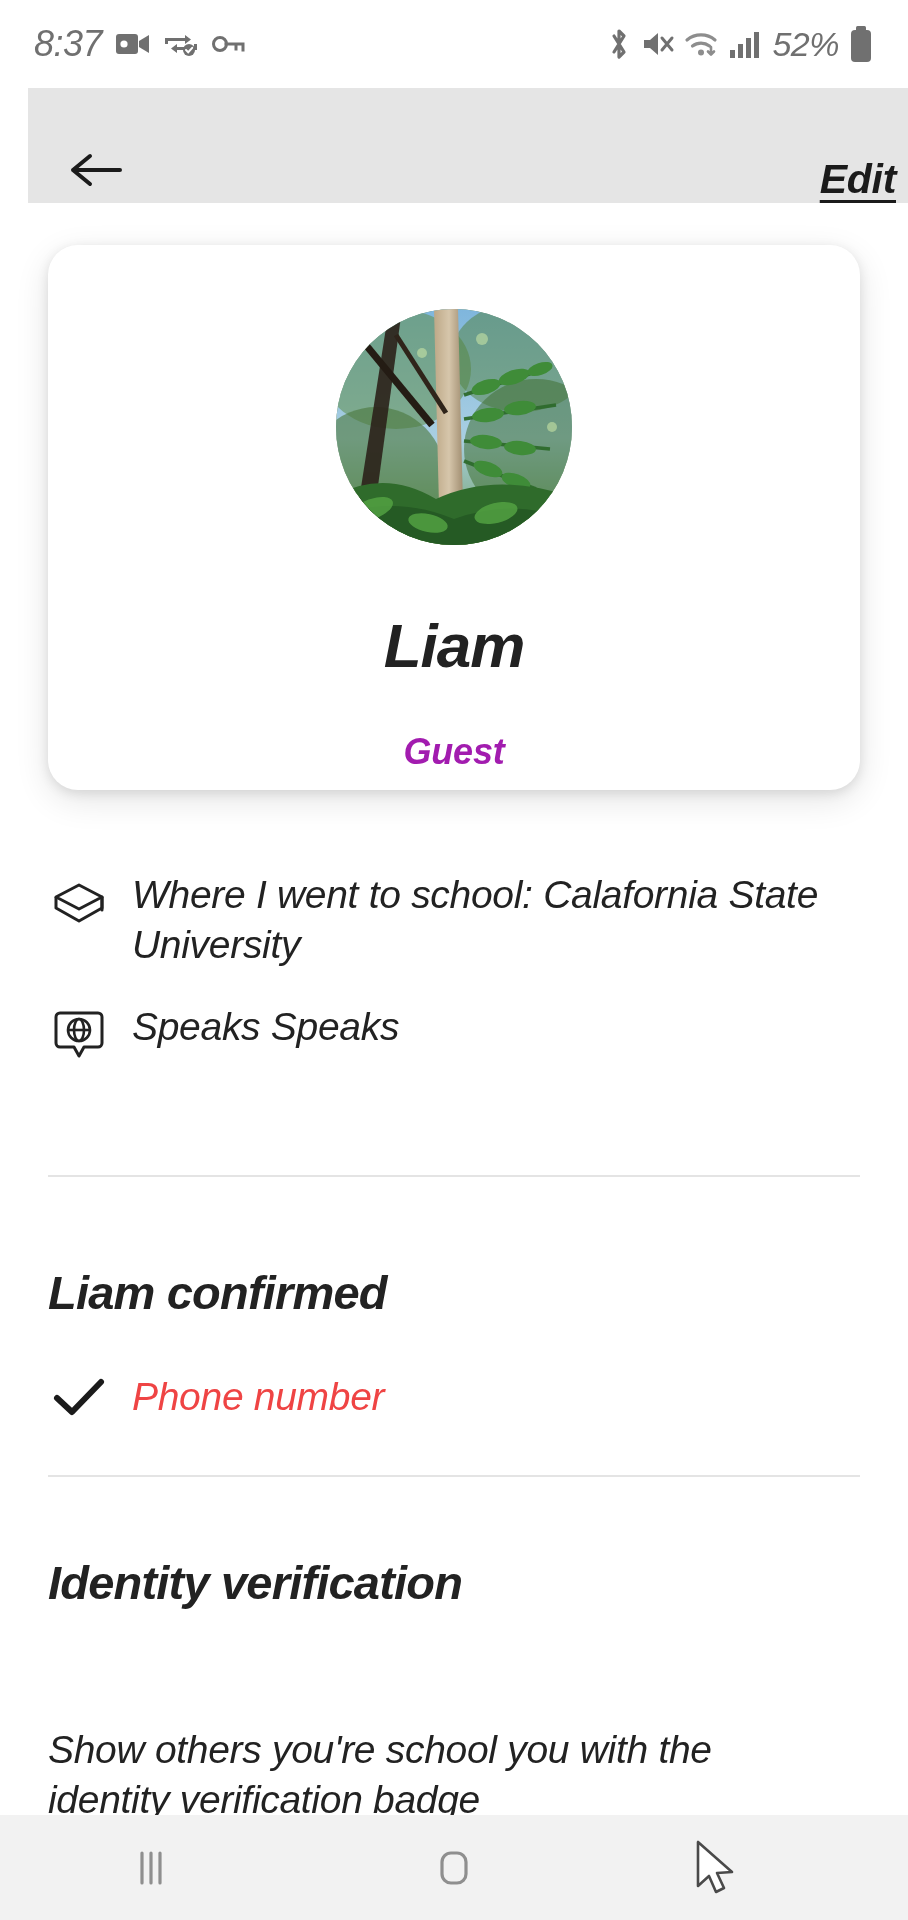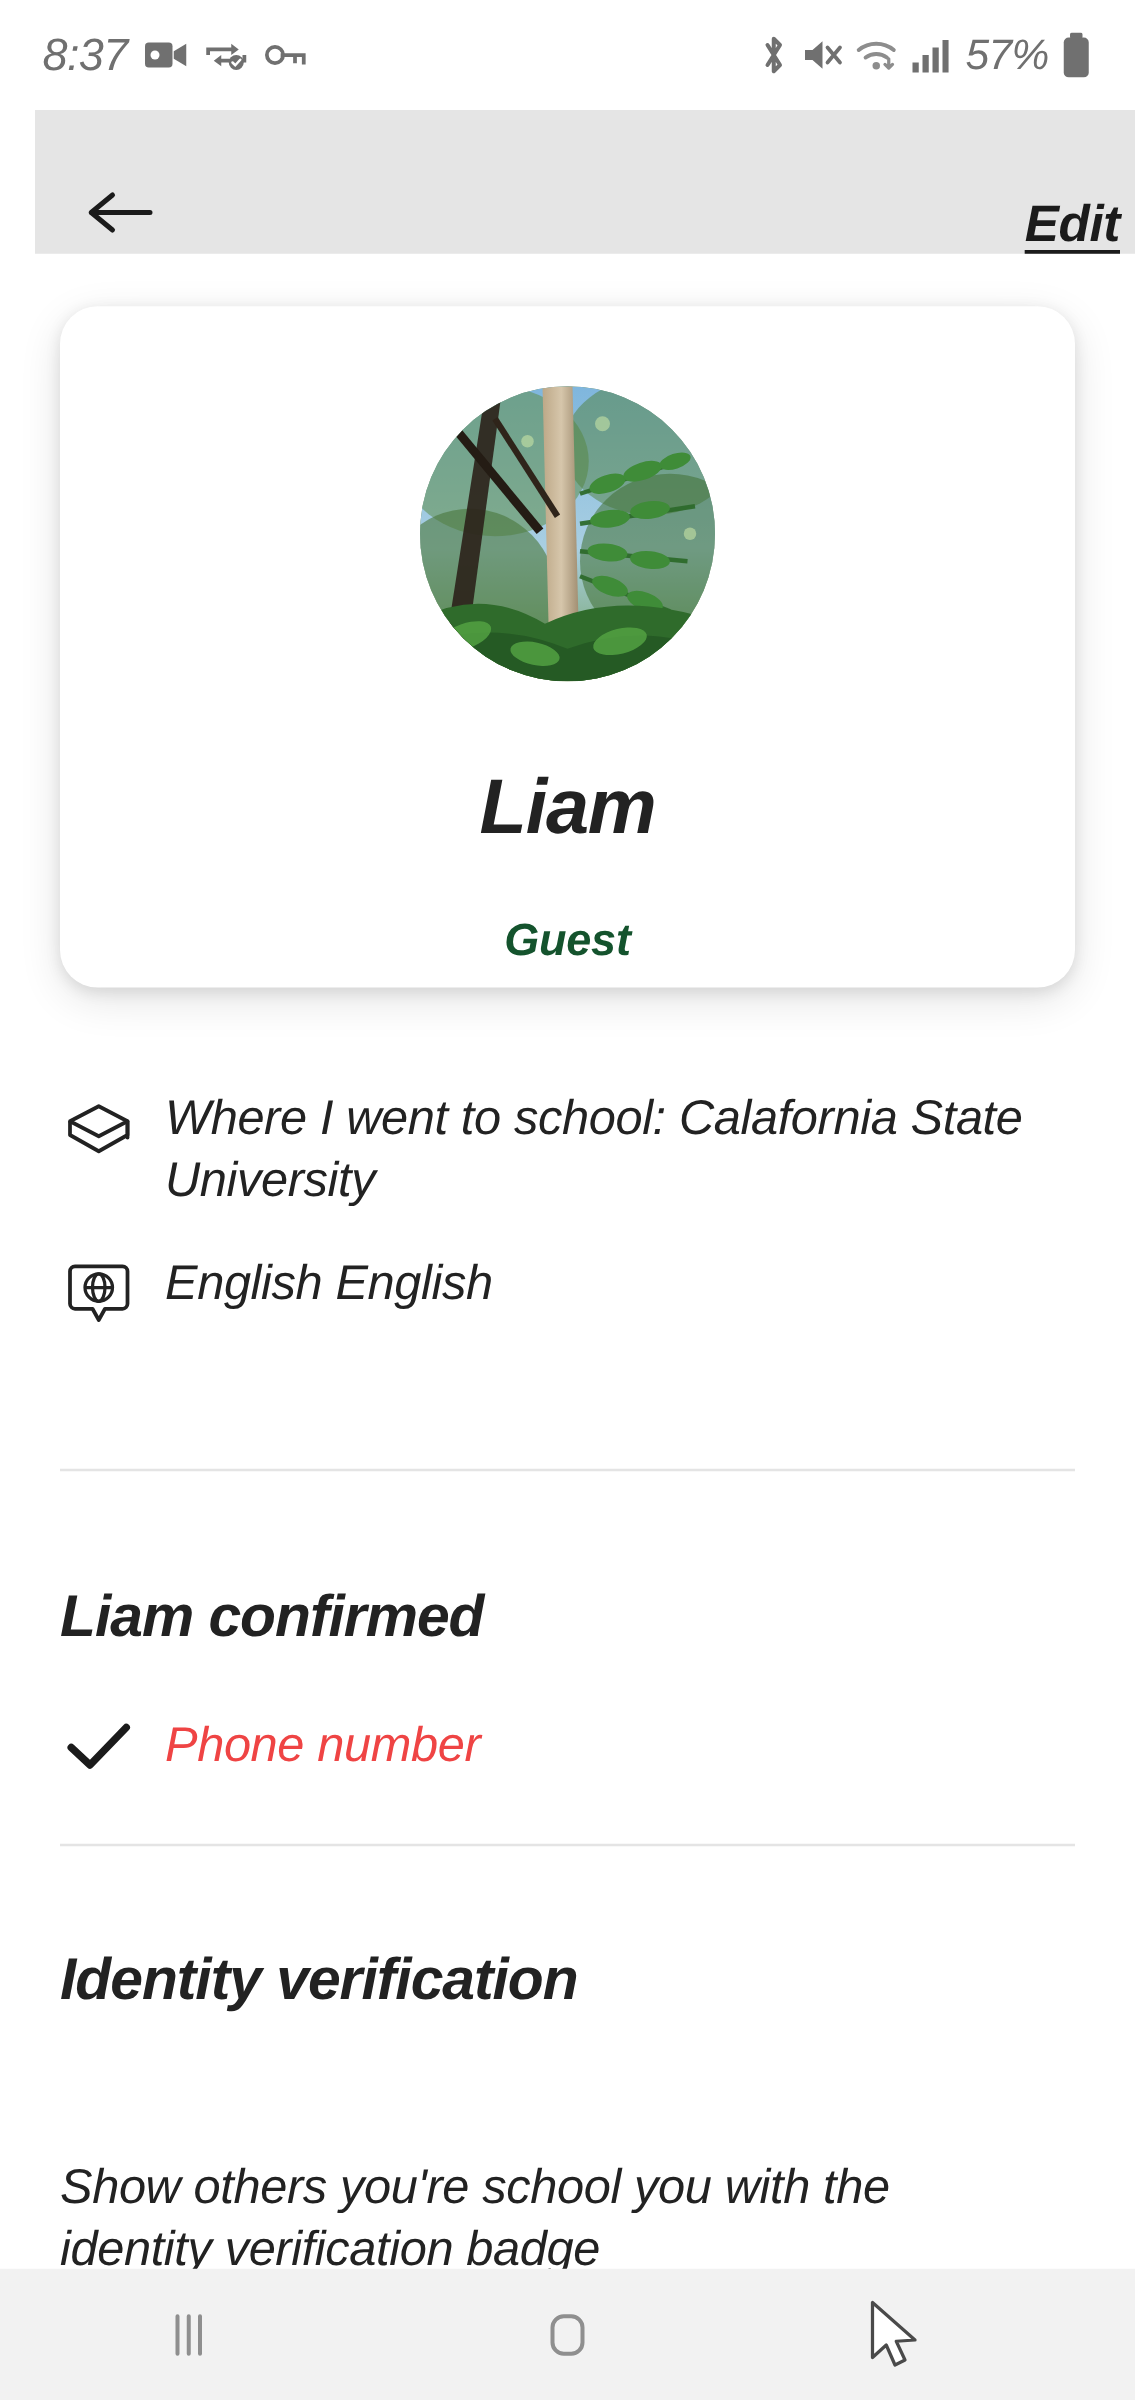--- a/index.html
+++ b/index.html
@@ -122,21 +122,21 @@
     font-size: 62px;
     font-weight: 700;
     color: #222222;
     letter-spacing: -1px;
     line-height: 1;
   }
   .profile-role {
     margin-top: 22px;
     font-size: 36px;
     font-weight: 600;
-    color: #14532d;
+    color: #a21caf;
     letter-spacing: -0.2px;
   }
 
   
   .info-list {
     position: absolute;
     top: 870px;
     left: 48px;
     width: 820px;
   }
@@ -291,21 +291,21 @@
         <path d="M27 18 v7 M24 22.5 l3 3 l3 -3" stroke="#8d8d8d" stroke-width="2.6" fill="none" stroke-linecap="round" stroke-linejoin="round"></path>
       </svg>
 
       <svg class="sicon" width="30" height="30" viewBox="0 0 30 30">
         <rect x="1" y="21" width="5" height="8" fill="#707070"></rect>
         <rect x="9" y="15" width="5" height="14" fill="#707070"></rect>
         <rect x="17" y="9" width="5" height="20" fill="#707070"></rect>
         <rect x="25" y="3" width="5" height="26" fill="#707070"></rect>
       </svg>
 
-      <span class="status-battery-text">57%</span>
+      <span class="status-battery-text">52%</span>
 
       <svg class="sicon" width="26" height="36" viewBox="0 0 26 36">
         <rect x="8" y="0" width="10" height="5" rx="1.5" fill="#707070"></rect>
         <rect x="3" y="4" width="20" height="32" rx="4" fill="#707070"></rect>
       </svg>
     </div>
   </div>
 
   <div class="app-header">
     <div class="back-btn">
@@ -399,21 +399,21 @@
 
     <div class="info-row">
       <div class="info-icon">
         <svg width="50" height="52" viewBox="0 0 50 52">
           <path d="M6 4 h38 a4 4 0 0 1 4 4 v26 a4 4 0 0 1 -4 4 h-14 l-5 9 l-5 -9 h-14 a4 4 0 0 1 -4 -4 v-26 a4 4 0 0 1 4 -4 z" fill="none" stroke="#222222" stroke-width="3" stroke-linejoin="round"></path>
           <circle cx="25" cy="21" r="11" fill="none" stroke="#222222" stroke-width="2.6"></circle>
           <ellipse cx="25" cy="21" rx="5" ry="11" fill="none" stroke="#222222" stroke-width="2.6"></ellipse>
           <path d="M14 21 h22" stroke="#222222" stroke-width="2.6" fill="none"></path>
         </svg>
       </div>
-      <div class="info-text">English English</div>
+      <div class="info-text">Speaks Speaks</div>
     </div>
 
   </div>
 
   <div class="divider" id="divider-1"></div>
 
   <div class="section-title" id="confirmed-title">Liam confirmed</div>
 
   <div class="confirm-row">
     <div class="check-icon">

